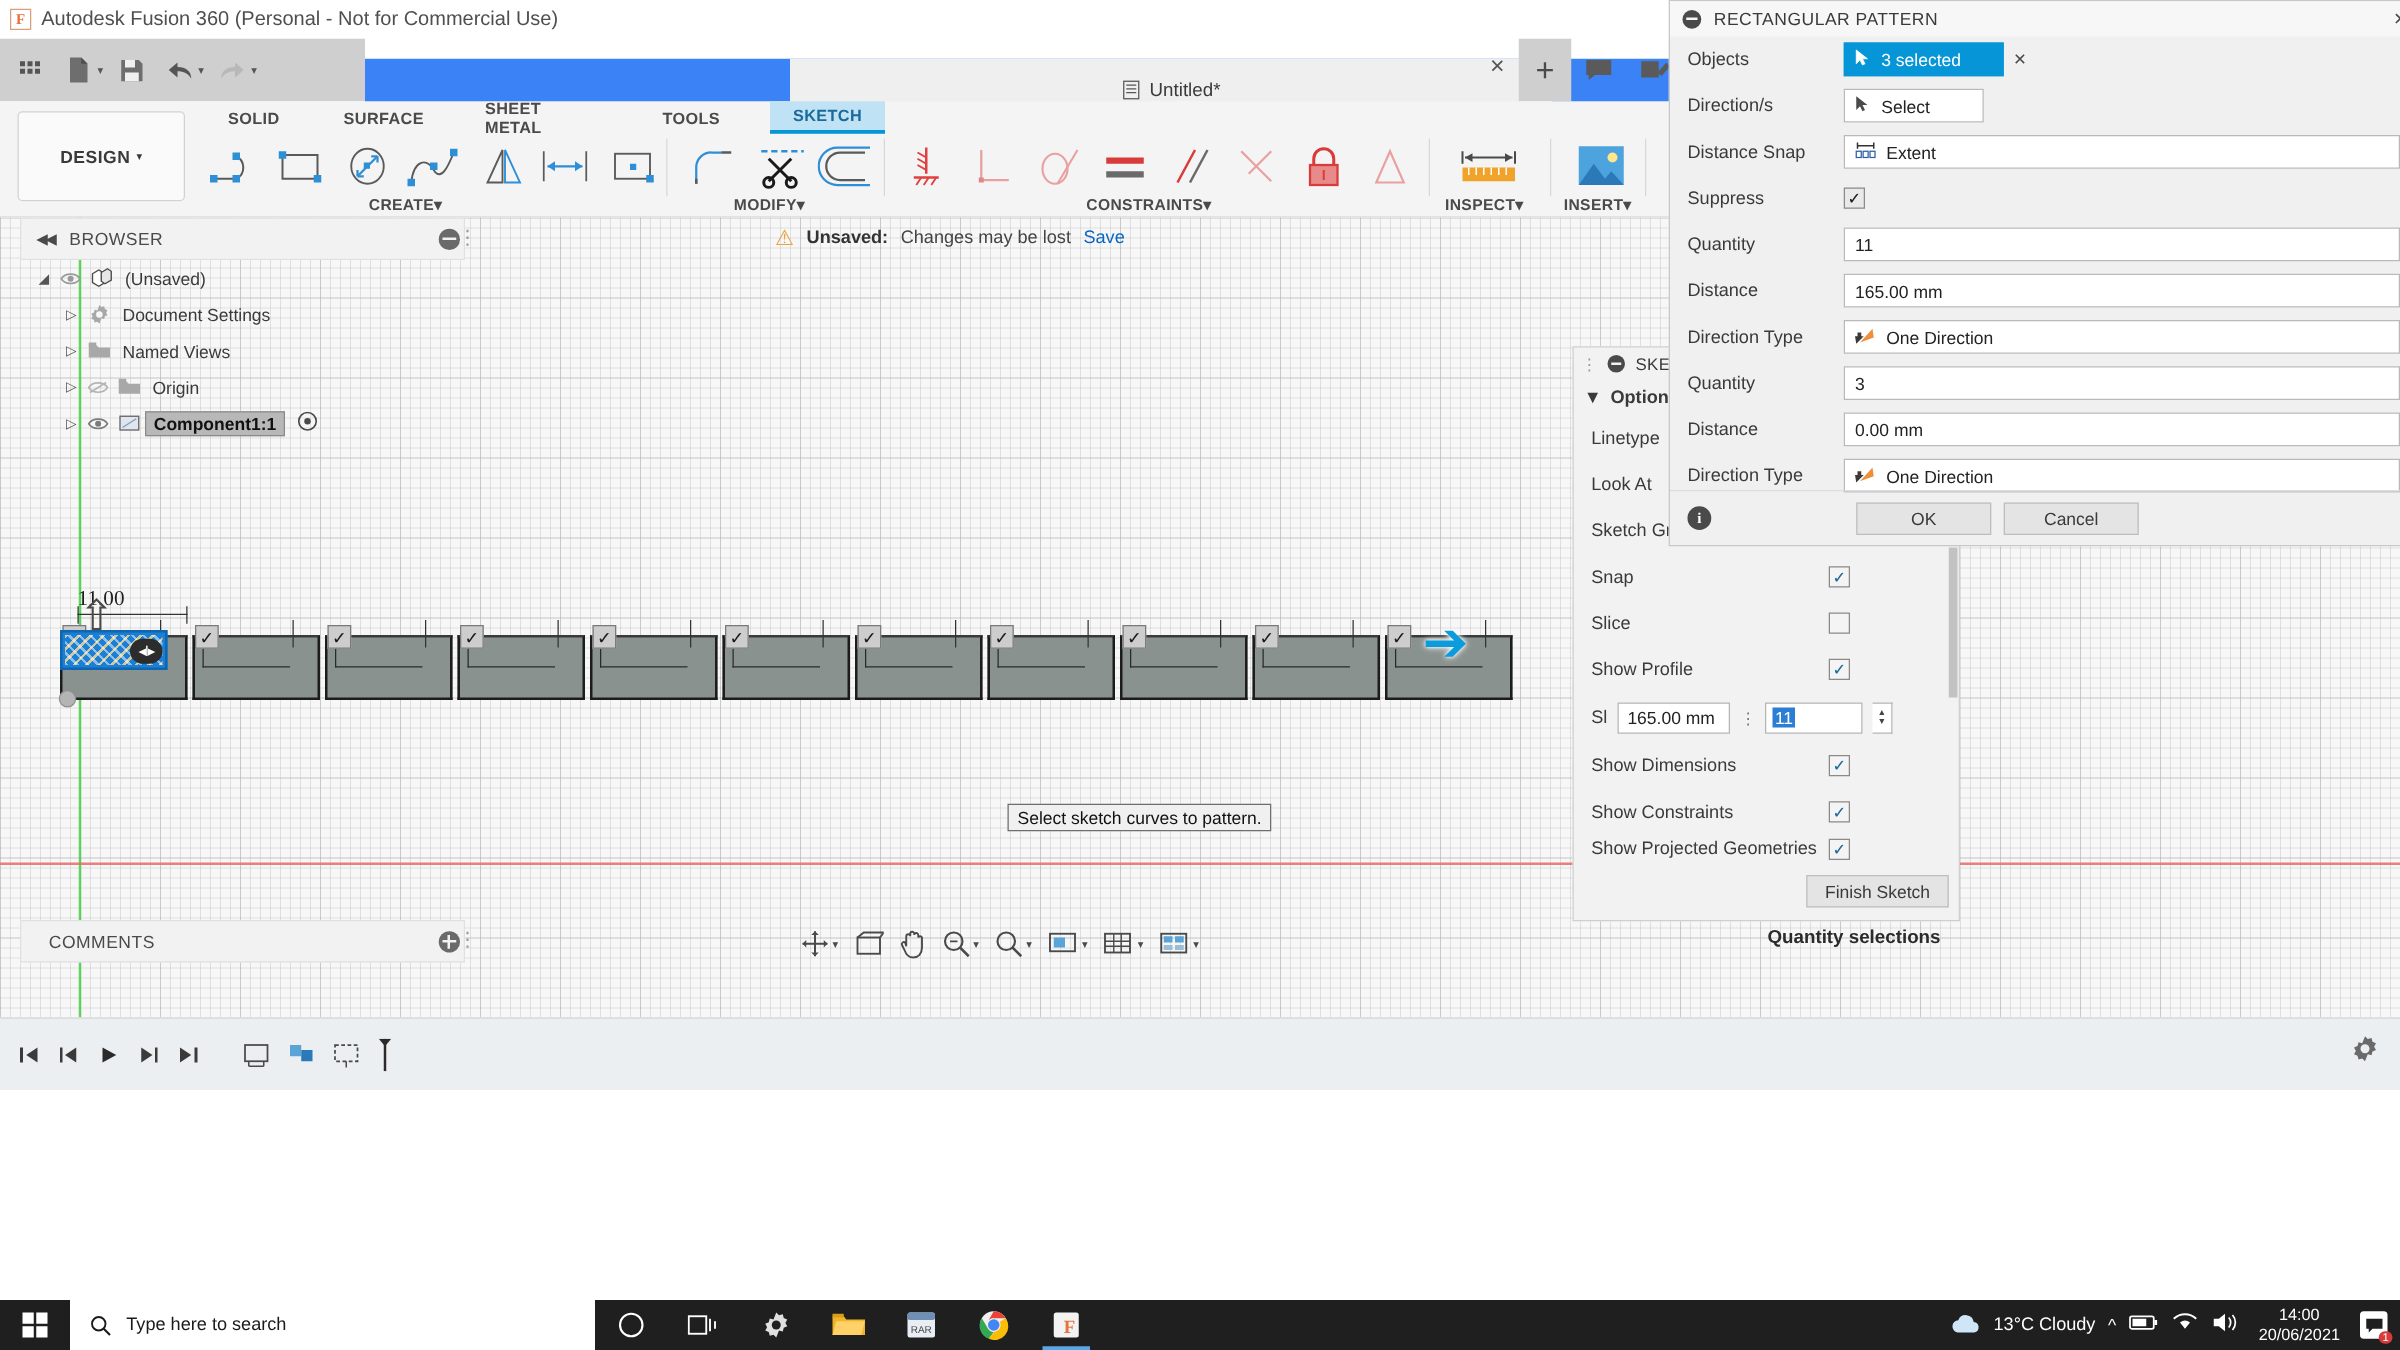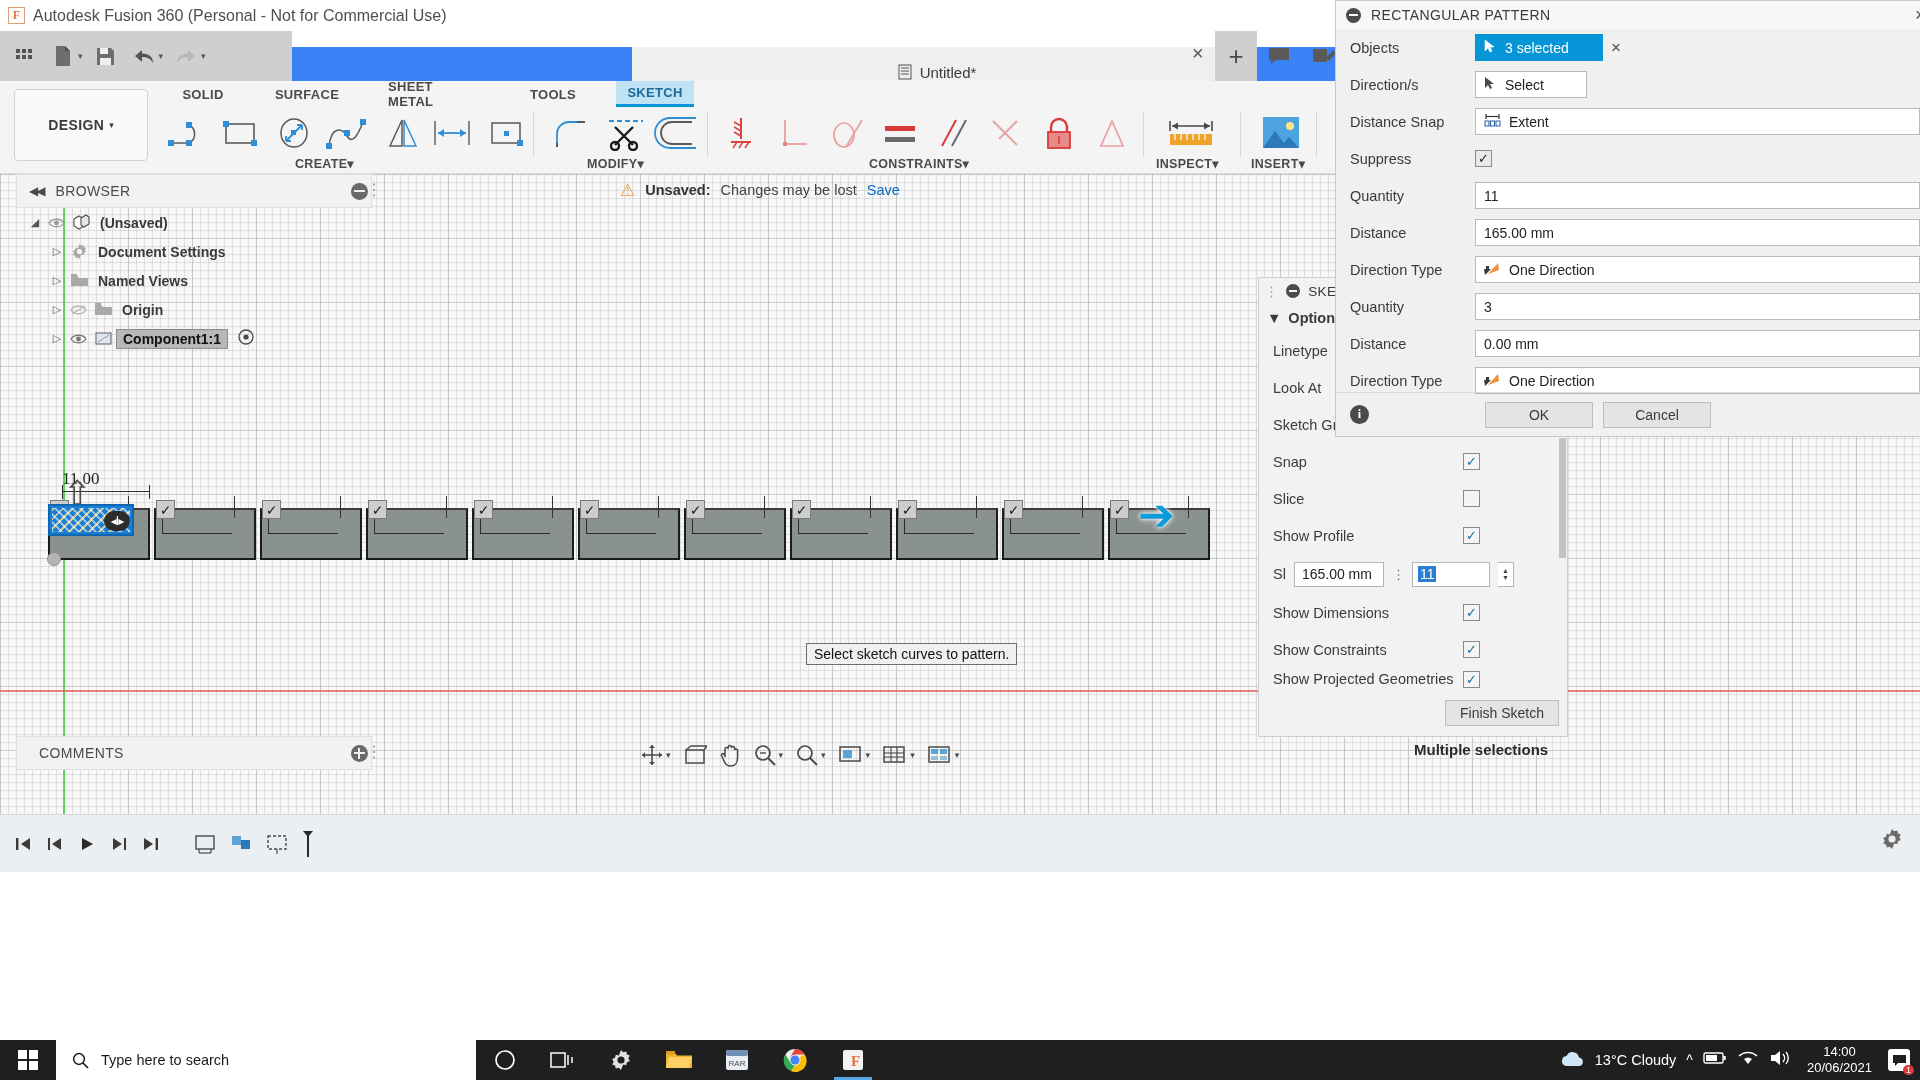--- a/index.html
+++ b/index.html
@@ -123,21 +123,21 @@
   .tree { position: absolute; left: 16px; top: 34px; width: 356px; }
   .trow {
     display: flex; align-items: center; height: 29px; padding-left: 10px; cursor: pointer;
     font-size: 14px; color: #3a3a3a;
   }
   .trow .arrow {
     width: 18px; text-align: center; color: #555; font-size: 11px; flex: 0 0 18px;
   }
   .trow .eye { width: 24px; display: flex; align-items: center; justify-content: center; flex: 0 0 24px; }
   .trow .ticon { width: 26px; display: flex; align-items: center; justify-content: center; flex: 0 0 26px; }
-  .trow .tlabel { padding-left: 6px; font-weight: bold; }
+  .trow .tlabel { padding-left: 6px; }
   .trow.sel .tlabel {
     background: #b8b8b8; color: #111; font-weight: bold; padding: 1px 6px; border: 1px solid #8a8a8a;
   }
   .trow .comp-extra { margin-left: 10px; }
 
   
   .unsaved {
     position: absolute; left: 620px; top: 0; width: 300px; height: 32px;
     display: flex; align-items: center; gap: 10px; font-size: 14.5px;
   }
@@ -464,21 +464,21 @@
     </div>
     <div class="wstab" style="left:265px; width:84px;">
       <span>SURFACE</span>
     </div>
     <div class="wstab" style="left:378px; width:114px;">
       <span>SHEET METAL</span>
     </div>
     <div class="wstab" style="left:522px; width:62px;">
       <span>TOOLS</span>
     </div>
-    <div class="wstab active" style="left:616px; width:78px; height:26px;">
+    <div class="wstab active" style="left:616px; width:92px; height:26px;">
       <span>SKETCH</span>
     </div>
 
     <div class="ribicon" style="left:160px;">
       <svg width="46" height="34" viewBox="0 0 46 34">
           <path d="M6 27 L24 27 A10 10 0 0 0 24 9" fill="none" stroke="#5a5a5a" stroke-width="1.6"></path>
           <rect x="3" y="24" width="6" height="6" fill="#2e8fd6"></rect>
           <rect x="21" y="24" width="6" height="6" fill="#2e8fd6"></rect>
           <rect x="21" y="6" width="6" height="6" fill="#2e8fd6"></rect>
         </svg>
@@ -889,21 +889,21 @@
             <rect x="2" y="3" width="20" height="15" fill="none" stroke="#4a4a4a" stroke-width="1.5"></rect>
             <rect x="4" y="5" width="7" height="5" fill="#5ba4d8"></rect>
             <rect x="13" y="5" width="7" height="5" fill="#5ba4d8"></rect>
             <rect x="4" y="12" width="7" height="4" fill="#9bbdd6"></rect>
             <rect x="13" y="12" width="7" height="4" fill="#9bbdd6"></rect>
           </svg>
         <span class="navcaret">▾</span>
       </div>
     </div>
 
-    <div class="multisel">Multiple selections</div>
+    <div class="multisel">Quantity selections</div>
   </div>
 
   <div class="palette">
     <div class="pal-head">
       <span class="pal-grip">⋮</span>
       <span class="pal-minus"></span>
       <span>SKETCH PALETTE</span>
     </div>
     <div class="pal-section">
       <span>▼</span>

